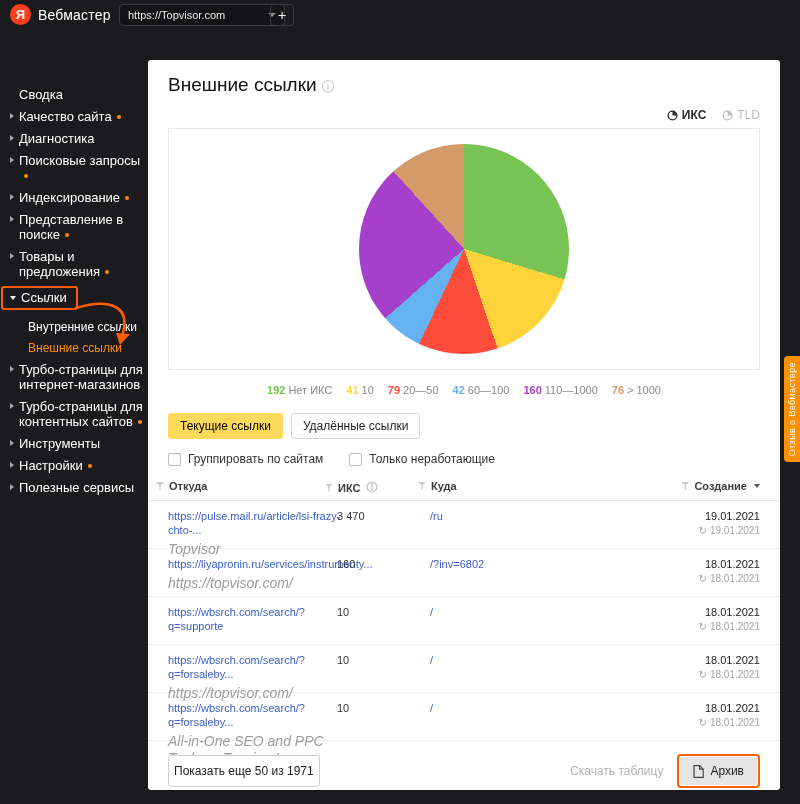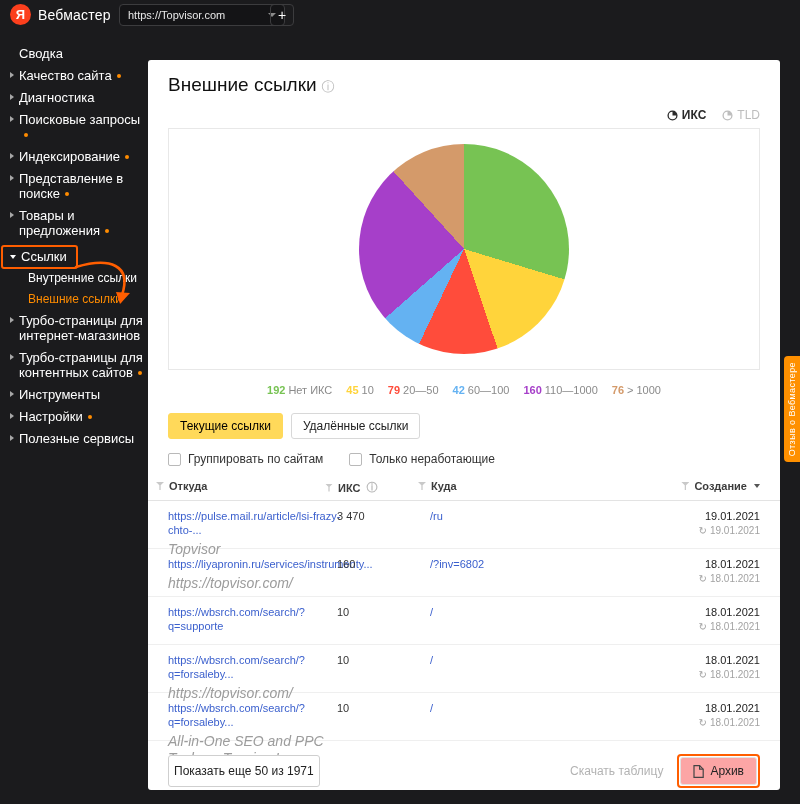--- a/index.html
+++ b/index.html
@@ -21,28 +21,28 @@
     background:#141416; border:1px solid #3c3c3e; border-radius:4px;
     display:flex; align-items:center; padding:0 8px; font-size:11px; color:#e8e8e8; cursor:pointer; }
   .site-select .val { flex:1; overflow:hidden; white-space:nowrap; }
   .chev { width:0; height:0; border-left:4px solid transparent; border-right:4px solid transparent;
     border-top:4px solid #8a8a8a; margin-left:6px; }
   .add-btn { position:absolute; left:270px; top:4px; width:24px; height:22px; background:transparent;
     border:1px solid #3c3c3e; border-radius:4px; color:#fff; font-size:14px; line-height:18px; cursor:pointer; }
   
   .sidebar { position:absolute; left:10px; top:46px; width:136px; font-size:13px; line-height:15px; }
   .nav-item { position:relative; padding-left:9px; margin-bottom:7px; color:#fff; cursor:pointer; }
-  .nav-item.noarrow { padding-left:9px; }
+  .nav-item.noarrow { padding-left:9px;margin-top:41px; }
   .tri { position:absolute; left:0; top:4px; width:0; height:0;
     border-top:3.5px solid transparent; border-bottom:3.5px solid transparent; border-left:4.5px solid #a7a7a7; }
   .tri-down { display:inline-block; width:0; height:0; vertical-align:2px; margin-right:5px;
     border-left:3.5px solid transparent; border-right:3.5px solid transparent; border-top:4.5px solid #fff; }
   .dot { display:inline-block; width:4px; height:4px; border-radius:50%; background:#ff8c00;
     margin-left:5px; vertical-align:2px; }
-  .links-row { position:relative; margin-bottom:2px; margin-top:2px; }
+  .links-row { position:relative; margin-bottom:10px; margin-top:2px; }
   .links-box { display:inline-block; border:2px solid #ff5e00; border-radius:3px;
     padding:2px 9px 3px 7px; margin-left:-9px; }
   .sub-item { padding-left:18px; font-size:12px; margin-bottom:6px; color:#fff; cursor:pointer; }
   .sub-item.active { color:#ff8c00; }
   .ann-arrow { position:absolute; left:62px; top:10px; pointer-events:none; z-index:5; }
   
   .card { position:absolute; left:148px; top:60px; width:632px; height:730px;
     background:#fff; border-radius:3px; color:#222; }
   .page-title { position:absolute; left:20px; top:14px; font-size:19px; font-weight:400; color:#111; }
   .info-i { color:#b9b9b9; font-size:13px; margin-left:5px; font-style:normal; }
@@ -84,21 +84,21 @@
   .d2 .refresh { margin-right:3px; font-style:normal; }
   
   .tfoot { position:absolute; left:0; right:0; top:694px; padding:0 20px;
     display:flex; justify-content:space-between; align-items:center; }
   .show-more { border:1px solid #cfcfcf; border-radius:3px; background:#fff; color:#222;
     padding:8px 5px; font-size:12px; cursor:pointer; font-family:inherit; }
   .foot-right { display:flex; align-items:center; gap:14px; }
   .download { color:#b3b3b3; font-size:12px; cursor:pointer; }
   .archive-ann { border:2px solid #ff5e00; border-radius:4px; padding:1px; display:inline-block; }
   .archive-btn { display:inline-flex; align-items:center; gap:6px; border:1px solid #e3e3e3; border-radius:3px;
-    background:#fca5a5; color:#222; font-size:12px; padding:6px 12px; cursor:pointer; font-family:inherit; }
+    background:#e5e5e5; color:#222; font-size:12px; padding:6px 12px; cursor:pointer; font-family:inherit; }
   
   .feedback { position:absolute; right:0; top:356px; width:16px; height:106px; background:#ff9000;
     border-radius:4px 0 0 4px; display:flex; align-items:center; justify-content:center; cursor:pointer; }
   .feedback span { writing-mode:vertical-rl; transform:rotate(180deg); color:#fff; font-size:9px;
     letter-spacing:.4px; white-space:nowrap; }
 </style>
 </head>
 <body>
 
 <header class="topbar">
@@ -203,21 +203,21 @@
       <span>TLD</span>
     </span>
   </div>
 
   <div class="chart-box">
     <div class="pie" style="background: conic-gradient(rgb(119, 195, 83) 0deg, rgb(119, 195, 83) 106.83deg, rgb(255, 212, 59) 106.83deg, rgb(255, 212, 59) 161.36deg, rgb(255, 76, 59) 161.36deg, rgb(255, 76, 59) 205.32deg, rgb(100, 178, 242) 205.32deg, rgb(100, 178, 242) 228.69deg, rgb(166, 63, 201) 228.69deg, rgb(166, 63, 201) 317.71deg, rgb(212, 154, 106) 317.71deg, rgb(212, 154, 106) 360deg);"></div>
   </div>
 
   <div class="legend">
     <span class="leg"><b style="color: rgb(119, 195, 83);">192</b><span>Нет ИКС</span></span>
-    <span class="leg"><b style="color: rgb(255, 212, 59);">45</b><span>10</span></span>
+    <span class="leg"><b style="color: rgb(255, 212, 59);">41</b><span>10</span></span>
     <span class="leg"><b style="color: rgb(255, 76, 59);">79</b><span>20—50</span></span>
     <span class="leg"><b style="color: rgb(100, 178, 242);">42</b><span>60—100</span></span>
     <span class="leg"><b style="color: rgb(166, 63, 201);">160</b><span>110—1000</span></span>
     <span class="leg"><b style="color: rgb(212, 154, 106);">76</b><span>&gt; 1000</span></span>
   </div>
 
   <div class="tabs">
     <span class="tab active">Текущие ссылки</span>
     <span class="tab">Удалённые ссылки</span>
   </div>

